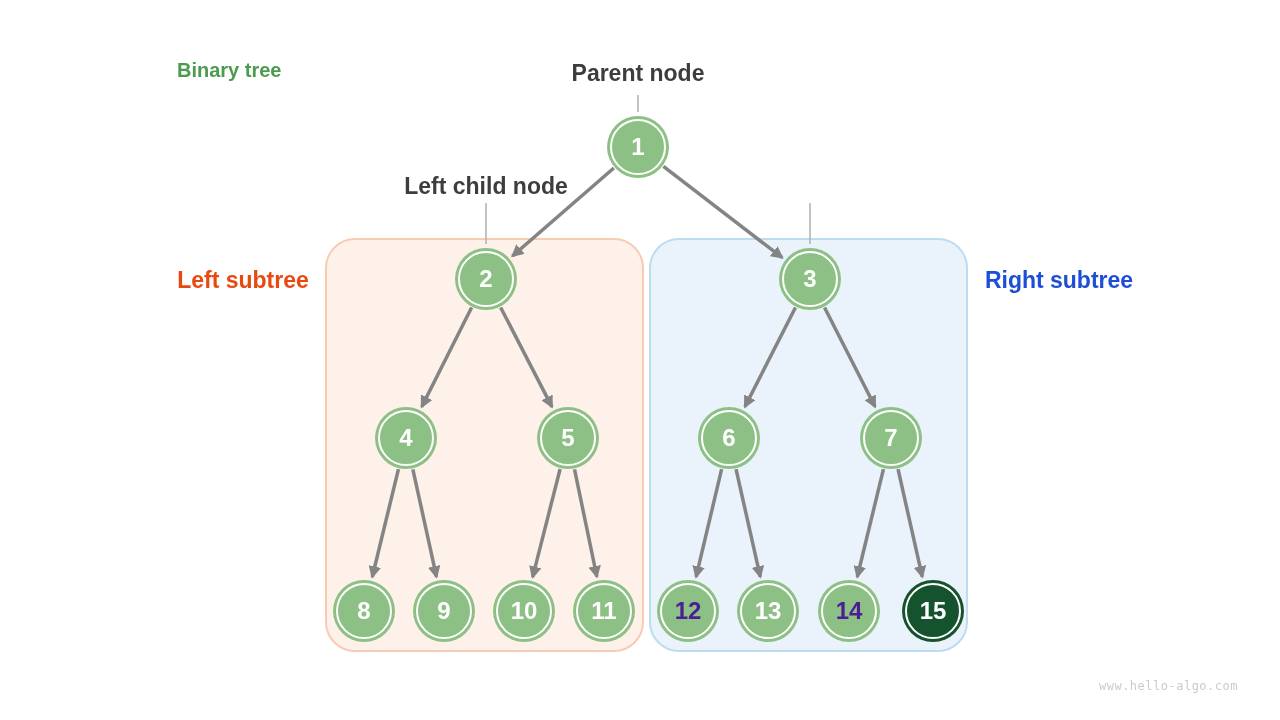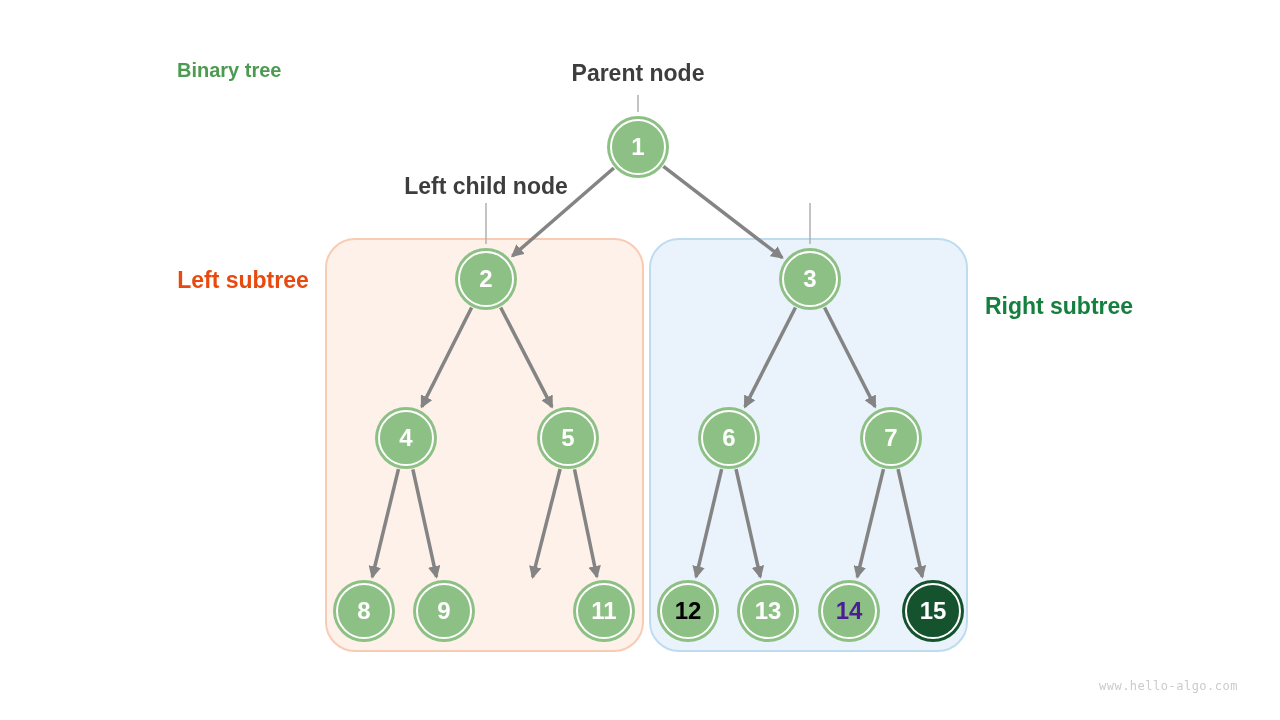--- a/index.html
+++ b/index.html
@@ -112,29 +112,30 @@
   <div class="nodes-layer" id="nodes-layer">
       <div class="node" style="left: 638px; top: 147px; background: rgb(141, 192, 132); color: rgb(255, 255, 255);">1</div>
       <div class="node" style="left: 486px; top: 279px; background: rgb(141, 192, 132); color: rgb(255, 255, 255);">2</div>
       <div class="node" style="left: 810px; top: 279px; background: rgb(141, 192, 132); color: rgb(255, 255, 255);">3</div>
       <div class="node" style="left: 406px; top: 438px; background: rgb(141, 192, 132); color: rgb(255, 255, 255);">4</div>
       <div class="node" style="left: 568px; top: 438px; background: rgb(141, 192, 132); color: rgb(255, 255, 255);">5</div>
       <div class="node" style="left: 729px; top: 438px; background: rgb(141, 192, 132); color: rgb(255, 255, 255);">6</div>
       <div class="node" style="left: 891px; top: 438px; background: rgb(141, 192, 132); color: rgb(255, 255, 255);">7</div>
       <div class="node" style="left: 364px; top: 611px; background: rgb(141, 192, 132); color: rgb(255, 255, 255);">8</div>
       <div class="node" style="left: 444px; top: 611px; background: rgb(141, 192, 132); color: rgb(255, 255, 255);">9</div>
+      <div class="node" style="left: 524px; top: 611px; background: rgb(141, 192, 132); color: rgb(255, 255, 255);">10</div>
       <div class="node" style="left: 604px; top: 611px; background: rgb(141, 192, 132); color: rgb(255, 255, 255);">11</div>
-      <div class="node" style="left: 688px; top: 611px; background: rgb(141, 192, 132); color: #000000;">12</div>
+      <div class="node" style="left: 688px; top: 611px; background: rgb(141, 192, 132); color: #4c1d95;">12</div>
       <div class="node" style="left: 768px; top: 611px; background: rgb(141, 192, 132); color: rgb(255, 255, 255);">13</div>
       <div class="node" style="left: 849px; top: 611px; background: rgb(141, 192, 132); color: #4c1d95;">14</div>
       <div class="node" style="left: 933px; top: 611px; background: #14532d; color: rgb(255, 255, 255);">15</div>
     </div>
 
   <div class="page-title" id="page-title" style="color: rgb(77, 155, 80);">Binary tree</div>
 
   <div class="lbl" id="label-parent" style="left: 638px; top: 73px;">Parent node</div>
   <div class="lbl" id="label-left-child" style="left: 486px; top: 186px;">Left child node</div>
 
   <div class="lbl" id="label-region-0" style="left: 243px; top: 280px; color: rgb(232, 73, 15);">Left subtree</div>
-  <div class="lbl" id="label-region-1" style="left: 1059px; top: 280px; color: #15803d; margin-top: 26px;">Right subtree</div>
+  <div class="lbl" id="label-region-1" style="left: 1059px; top: 280px; color: #1d4ed8;">Right subtree</div>
 
   <div class="watermark">www.hello-algo.com</div>
 </div>
 
 </body></html>

